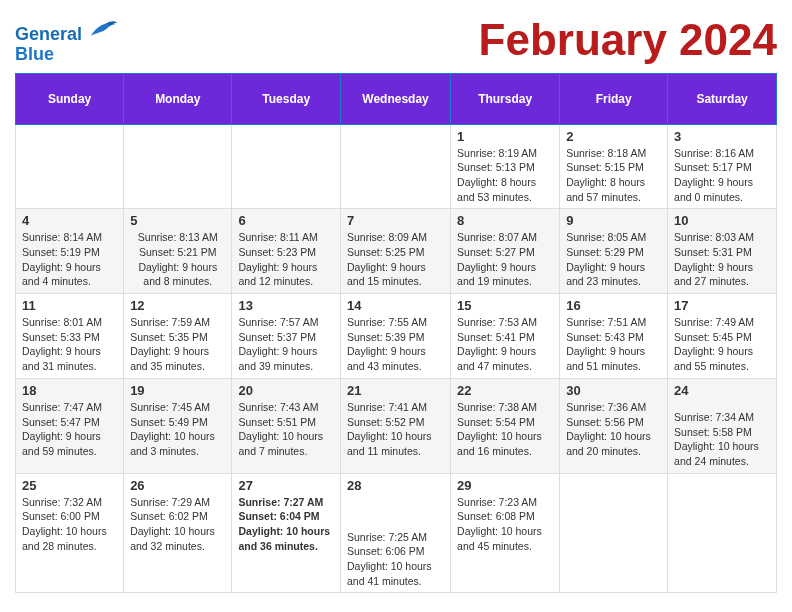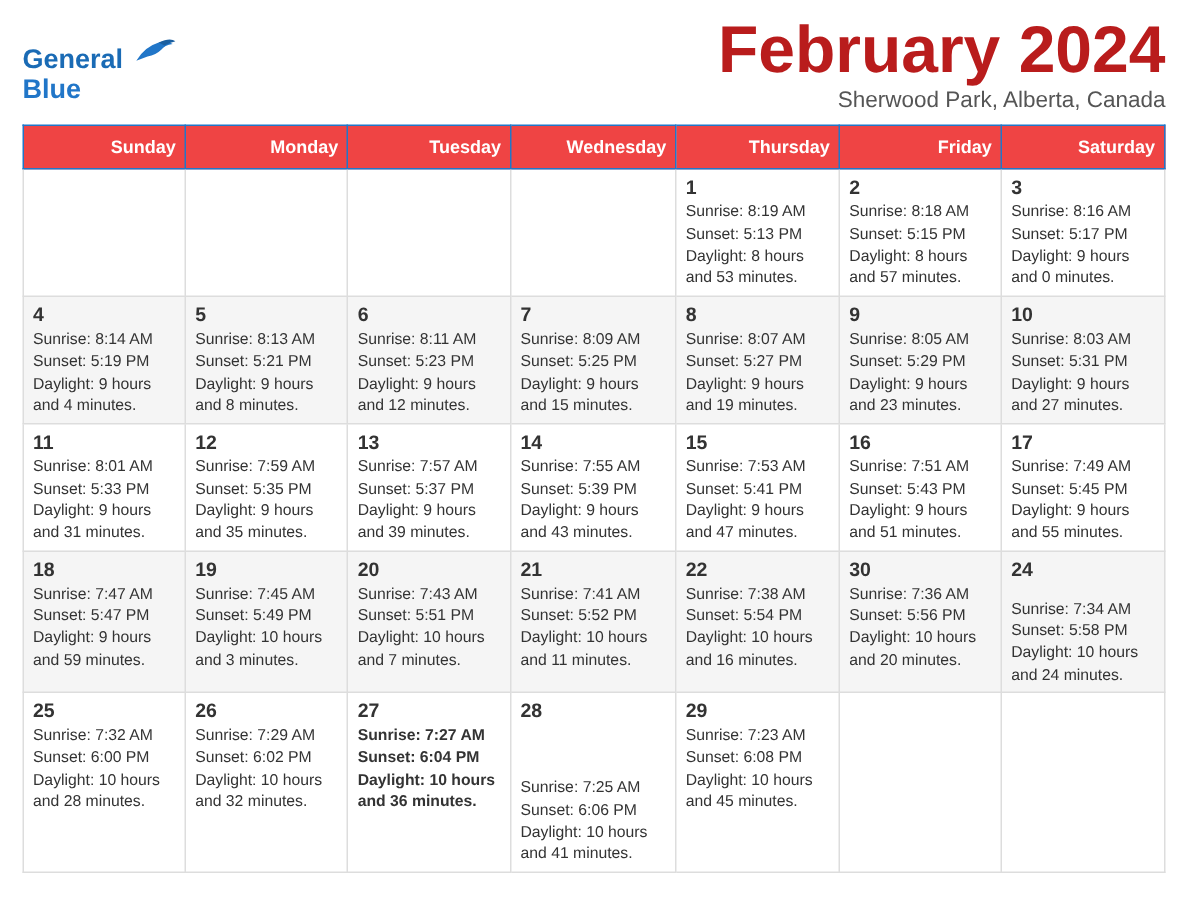--- a/index.html
+++ b/index.html
@@ -6,21 +6,21 @@
     body {
       font-family: Arial, sans-serif;
       background: #fff;
       width: 792px;
       min-height: 612px;
       padding: 10px 15px 15px;
     }
     .header {
       display: flex;
       justify-content: space-between;
-      align-items: center;
+      align-items: flex-end;
       margin-bottom: 8px;
     }
     .logo {
       display: flex;
       align-items: center;
       margin-top: 8px;
     }
     .logo-text {
       font-size: 18px;
       font-weight: bold;
@@ -48,24 +48,24 @@
       font-size: 15px;
       color: #555;
       font-weight: normal;
     }
     table {
       width: 100%;
       border-collapse: collapse;
       font-size: 11px;
     }
     thead tr th {
-      background-color: #ef4444;
+      background-color: #6d28d9;
       color: #fff;
-      text-align: right;
-      padding: 7px 6px;
+      text-align: center;
+      padding: 18px 6px;
       font-size: 12px;
       font-weight: bold;
       border: 1px solid #2176c8;
     }
     tbody tr td {
       border: 1px solid #ddd;
       padding: 4px 6px;
       vertical-align: top;
       width: 113px;
       min-height: 80px;
@@ -104,21 +104,20 @@
         <svg class="logo-bird" viewBox="0 0 30 22">
           <path d="M2,18 Q8,8 18,5 Q24,3 28,6 Q22,7 20,10 Q16,14 10,15 Z" fill="#2176c8"></path>
           <path d="M18,5 Q26,1 30,4 Q26,5 22,7 Z" fill="#1a5fa0"></path>
         </svg>
       </div>
       <div class="logo-text" style="color:#2176c8;">Blue</div>
     </div>
   </div>
   <div class="title-block">
     <h1>February 2024</h1>
-    <h2>Sherwood Park, Alberta, Canada</h2>
   </div>
 </div>
 
 <table>
   <thead>
     <tr>
     <th>Sunday</th>
         <th>Monday</th>
         <th>Tuesday</th>
         <th>Wednesday</th>
@@ -154,21 +153,21 @@
       </tr>
       <tr>
         <td>
           <span class="day-num">4</span>
           <div class="day-info" style="white-space: pre-line;">Sunrise: 8:14 AM
 Sunset: 5:19 PM
 Daylight: 9 hours and 4 minutes.</div>
         </td>
         <td>
           <span class="day-num">5</span>
-          <div class="day-info" style="white-space: pre-line;">Sunrise: 8:13 AM
+          <div class="day-info" style="white-space: pre-line; text-align: center;">Sunrise: 8:13 AM
 Sunset: 5:21 PM
 Daylight: 9 hours and 8 minutes.</div>
         </td>
         <td>
           <span class="day-num">6</span>
           <div class="day-info" style="white-space: pre-line;">Sunrise: 8:11 AM
 Sunset: 5:23 PM
 Daylight: 9 hours and 12 minutes.</div>
         </td>
         <td>

